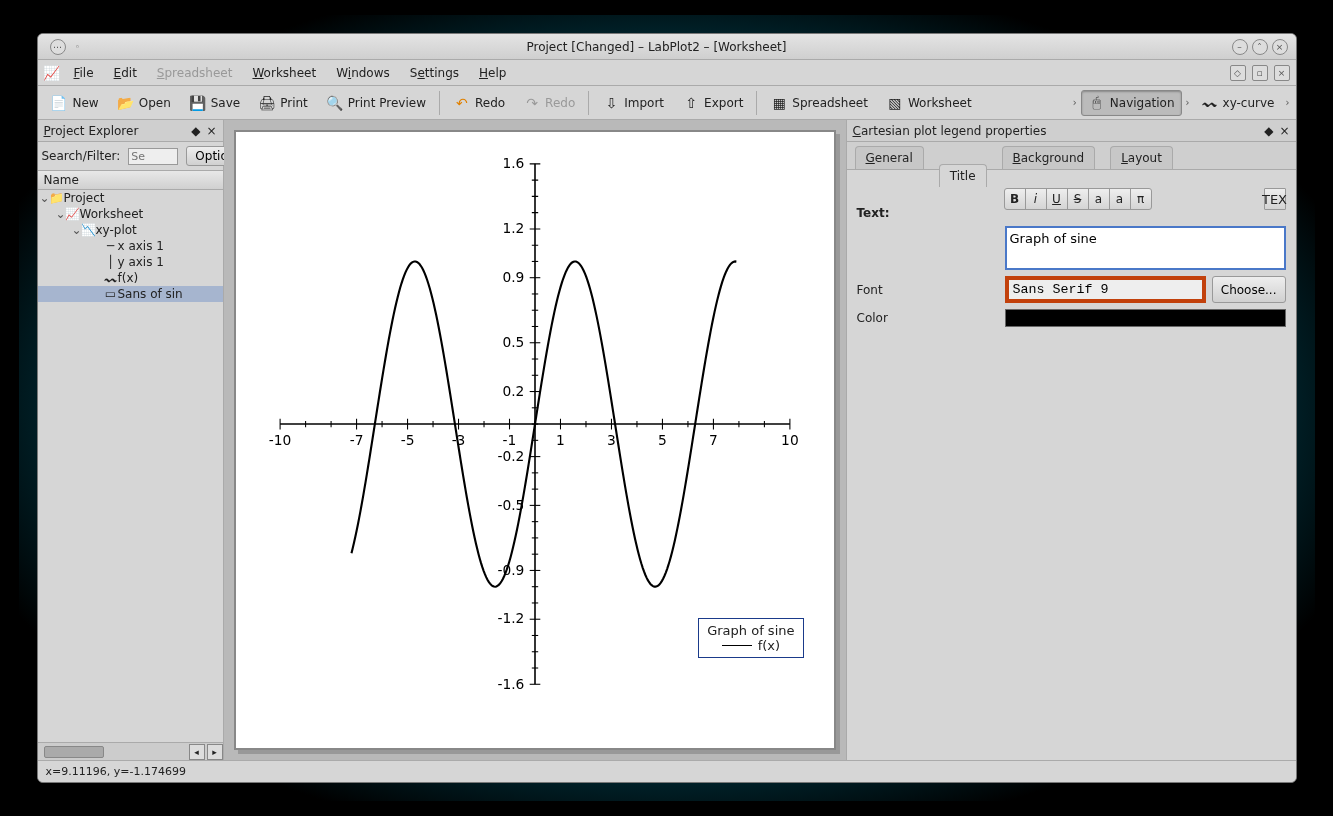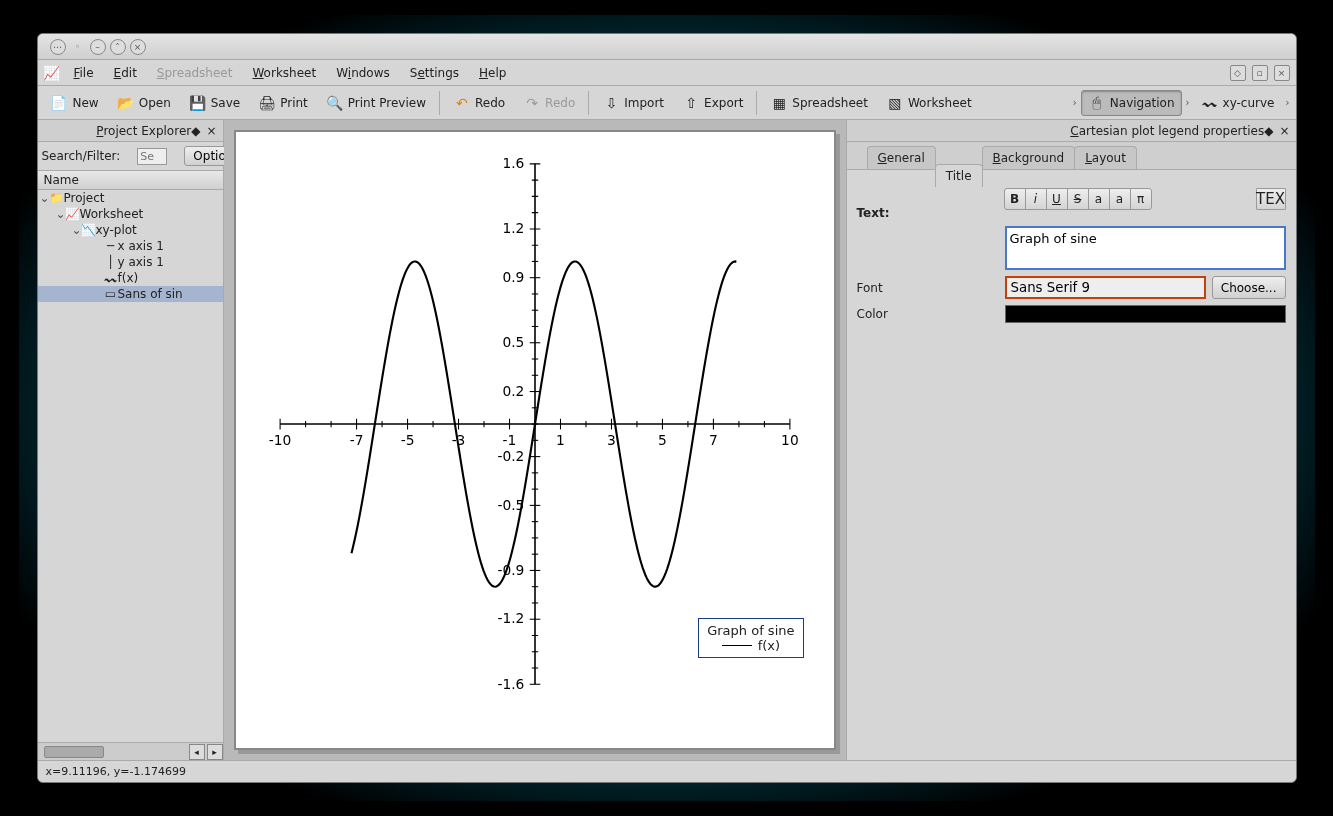--- a/index.html
+++ b/index.html
@@ -15,68 +15,69 @@
   .menubar .right-ctrl { margin-left:auto; display:flex; gap:2px;}
   .toolbar { height: 34px; display: flex; align-items: center; padding: 0 6px; gap: 4px; background: #d6d6d6; border-bottom: 1px solid #aaa; }
   .tbtn { display: flex; align-items: center; gap: 4px; padding: 3px 6px; border: 1px solid transparent; border-radius: 3px; }
   .tbtn.dis { color: #999; }
   .tbtn.pressed { background: #bbb; border-color:#888; box-shadow: inset 0 1px 2px #888; }
   .ico { width: 18px; height: 18px; display: inline-flex; align-items: center; justify-content: center; font-size: 14px; }
   .sep { width:1px; height:24px; background:#aaa; margin:0 2px;}
   .body { flex: 1; display: flex; min-height: 0; }
   .left { width: 186px; background: #d6d6d6; border-right: 1px solid #aaa; display: flex; flex-direction: column; }
   .panel-header { height: 22px; display: flex; align-items: center; padding: 0 6px; border-bottom: 1px solid #aaa; background:#cfcfcf; }
-  .panel-header .t { flex: 1; text-align: right; }
-  .searchrow { display:flex; align-items:center; gap:17px; padding:4px; border-bottom:1px solid #aaa;}
-  .searchrow input { width: 30px; flex:1; border:1px solid #999; background:#eee; padding:1px 2px; font-size:11px;}
+  .panel-header .t { flex: 1; }
+  .searchrow { display:flex; align-items:center; gap:8px; padding:4px; border-bottom:1px solid #aaa;}
+  .searchrow input { width: 50px; flex:1; border:1px solid #999; background:#eee; padding:1px 2px; font-size:11px;}
   .btn { border:1px solid #999; background:linear-gradient(#eee,#d0d0d0); padding:2px 8px; border-radius:3px; font-size:12px;}
   .tree-head { background:linear-gradient(#e8e8e8,#d0d0d0); border-bottom:1px solid #aaa; padding:2px 6px;}
   .tree { flex:1; background:#d6d6d6; overflow:auto; font-size:12px;}
   .tree .row { display:flex; align-items:center; height:16px; white-space:nowrap;}
   .tree .sel { background:#a6b5cf; }
   .tree .ind { display:inline-block; }
   .tw { width:10px; text-align:center; color:#555;}
   .tic { width:14px; display:inline-flex; justify-content:center;}
   .scroll-h { height:18px; background:#ccc; border-top:1px solid #aaa; display:flex; align-items:center;}
   .scroll-h .thumb{ width:60px; height:12px; background:#aaa; border:1px solid #888; margin-left:6px; border-radius:2px;}
   .scroll-h .arr{ width:16px;height:16px;border:1px solid #888;background:#ddd;display:flex;align-items:center;justify-content:center;font-size:9px;margin-left:2px;}
   .center { flex:1; background:#b9b9b9; display:flex; position:relative; padding:10px;}
   .canvas-wrap { background:#fff; border:2px solid #888; box-shadow:4px 4px 0 #999; flex:1; position:relative;}
   .right { width: 450px; background:#d6d6d6; border-left:1px solid #aaa; display:flex; flex-direction:column;}
-  .tabs { display:flex; border-bottom:1px solid #aaa; background:#cfcfcf; padding-top:4px; padding-left:20px; gap:0;}
+  .tabs { display:flex; border-bottom:1px solid #aaa; background:#cfcfcf; padding-top:4px; padding-left:8px; gap:16px;}
   .tab { padding:4px 10px; border:1px solid #aaa; border-bottom:none; background:#c7c7c7; border-radius:4px 4px 0 0; margin-right:-1px;}
   .tab.active { background:#d6d6d6; position:relative; top:18px;}
   .props { padding:8px 10px; display:grid; grid-template-columns: 140px 1fr; gap:6px 8px; align-items:center;}
   .props .lbl { font-weight:bold;margin-top:28px;}
   .fmtbar { display:flex; gap:0;}
   .fmtbtn { width:22px; height:22px; border:1px solid #999; background:linear-gradient(#eee,#d4d4d4); display:flex;align-items:center;justify-content:center; font-size:12px; margin-left:-1px;}
   .fmtbtn:first-child{border-radius:3px 0 0 3px;}
   .fmtbtn:last-child{border-radius:0 3px 3px 0;}
   textarea.tx { width:100%; height:44px; border:2px solid #4a78c8; padding:3px; font-size:13px; resize:none; font-family:inherit;}
   .fontbox { display:flex; gap:6px;}
-  .fontbox input{ flex:1; border:2px solid #c2410c; background:#eee; padding:2px 4px;}
+  .fontbox input{ flex:1; border:4px solid #c2410c; background:#eee; padding:2px 4px;font-family:Liberation Mono, monospace;}
   .colorbox { height:18px; background:#000; border:1px solid #666;}
   .footer-right { margin-top:auto;}
   .vischk { padding:8px 10px; display:flex; align-items:center; gap:6px; border-top:1px solid #bbb;}
   .iconrow { display:flex; justify-content:flex-end; gap:4px; padding:6px 8px; border-top:1px solid #bbb;}
   .iconrow .sq { width:22px;height:22px;border:1px solid #999;background:linear-gradient(#eee,#d0d0d0);border-radius:3px;}
   .status { height:22px; border-top:1px solid #aaa; background:#d6d6d6; padding:4px 8px; font-size:11px;}
   svg.plot { width:100%; height:100%; }
   .legend-box { position:absolute; border:1px solid #1a3a8a; padding:4px 8px; background:#fff; font-size:13px;}
   u.acc{text-decoration:underline;}
 </style>
 </head>
 <body>
 
 <div class="glow">
 <div class="window">
 
   <div class="titlebar">
     <span class="wb">⋯</span>
     <span class="wb" style="margin-left:4px;border:none;background:none;">◦</span>
+    <div class="title">Project    [Changed] – LabPlot2 – [Worksheet]</div>
     <span class="wb">–</span>
     <span class="wb">˄</span>
     <span class="wb">×</span>
   </div>
 
   <div class="menubar">
     <span class="ico">📈</span>
     <span class="m"><u class="acc">F</u>ile</span>
     <span class="m"><u class="acc">E</u>dit</span>
     <span class="m dis"><u class="acc">S</u>preadsheet</span>
@@ -326,21 +327,21 @@
           <div class="fmtbar">
             <div class="fmtbtn" style="font-weight:bold">B</div>
             <div class="fmtbtn" style="font-style:italic">i</div>
             <div class="fmtbtn" style="text-decoration:underline">U</div>
             <div class="fmtbtn" style="text-decoration:line-through">S</div>
             <div class="fmtbtn">a</div>
             <div class="fmtbtn">a</div>
             <div class="fmtbtn">π</div>
           </div>
           <div style="flex:1"></div>
-          <div class="fmtbtn" style="border-radius:1px;width:30px;font-size:15px">TEX</div>
+          <div class="fmtbtn" style="border-radius:1px;width:22px;font-size:13px">TEX</div>
         </div>
         <div></div>
         <textarea class="tx" id="title-ta" style="">Graph of sine</textarea>
         <div>Font</div>
         <div class="fontbox">
           <input readonly="" value="Sans Serif 9" style="">
           <button class="btn">Choose...</button>
         </div>
         <div>Color</div>
         <div class="colorbox"></div>

